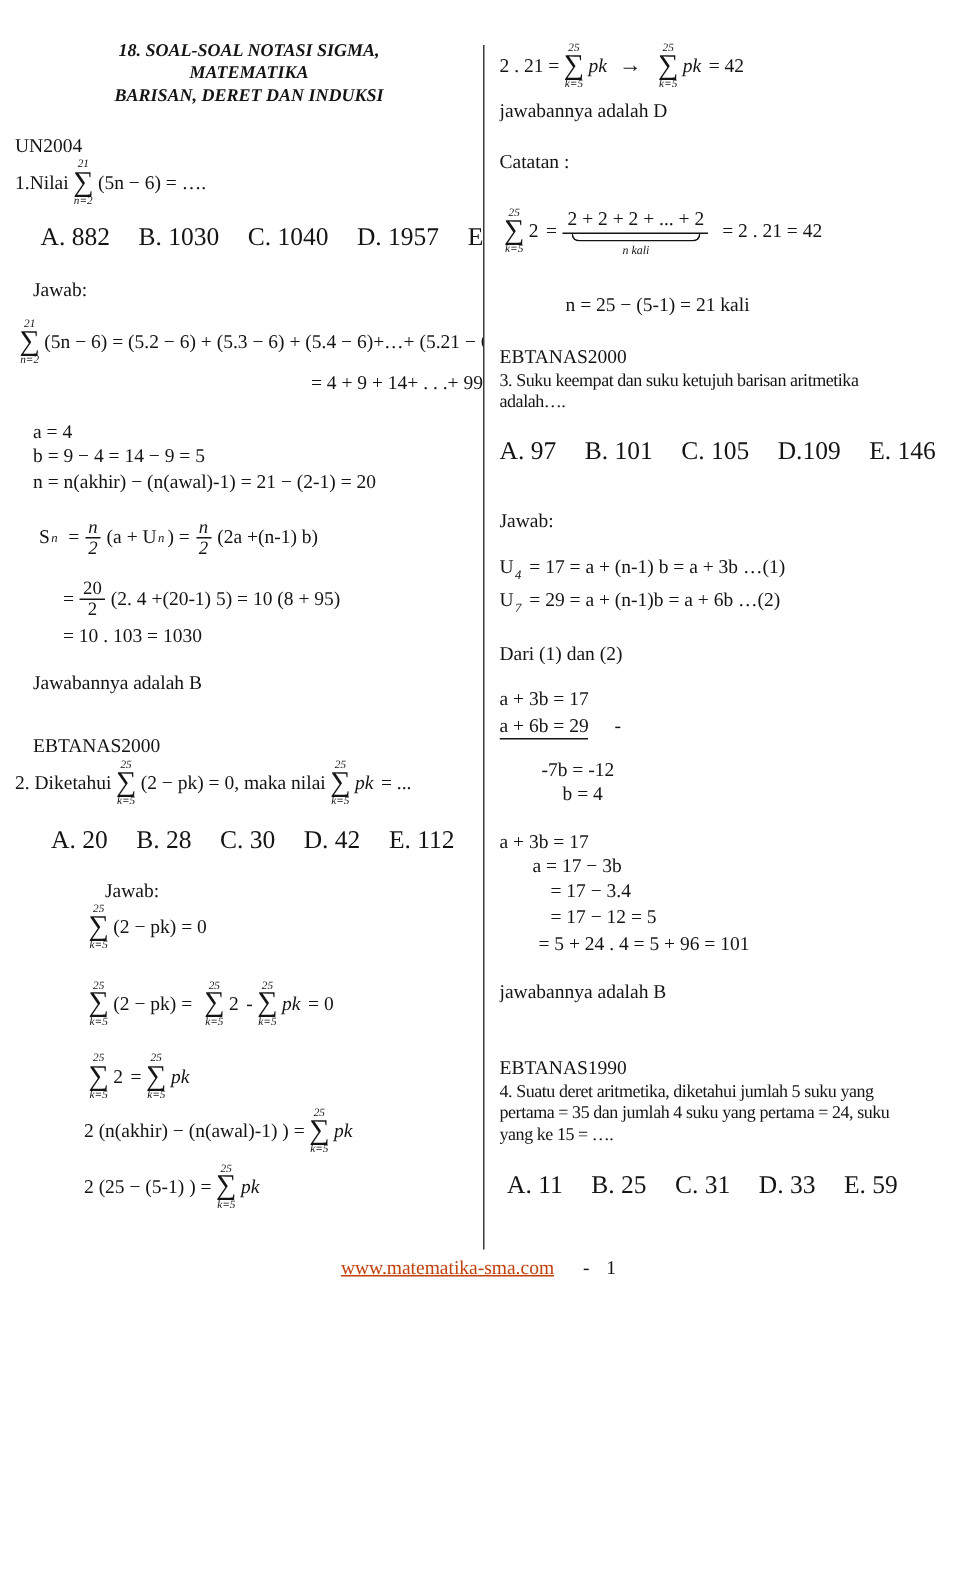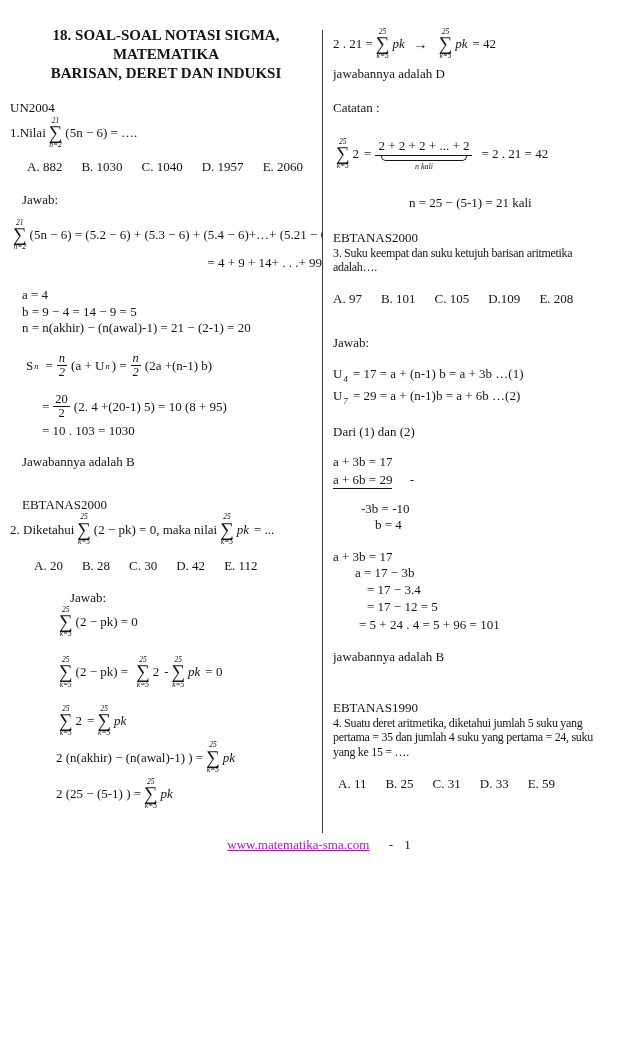--- a/index.html
+++ b/index.html
@@ -2,42 +2,42 @@
 <html><head>
 <meta charset="utf-8">
 <style>
   html,body{margin:0;padding:0;background:#ffffff;}
   .page{position:relative;width:638px;height:1051px;background:#fff;
         font-family:"Liberation Serif","DejaVu Serif",serif;color:#141414;overflow:hidden;}
   .divider{position:absolute;left:322px;top:30px;width:1px;height:803px;background:#3a3a3a;}
   .col{position:absolute;top:24px;}
   .col-left{left:10px;width:312px;overflow:hidden;}
   .col-right{left:333px;width:304px;overflow:hidden;}
-  .title{font-size:15px;font-weight:bold;text-align:center;line-height:1.27;margin:2px 0 0 0;}
+  .title{font-size:12px;font-weight:bold;text-align:center;line-height:1.27;margin:2px 0 0 0;font-style:italic;}
   .line{font-size:13px;line-height:1.2;white-space:nowrap;}
   .fit{font-size:12px;letter-spacing:-0.3px;}
   .mline{display:flex;align-items:center;font-size:13px;white-space:nowrap;}
   .sum{display:inline-flex;flex-direction:column;align-items:center;line-height:1;margin:0 3px;flex:0 0 auto;}
   .sum .lim{font-size:7.5px;line-height:1.1;font-style:italic;}
   .sum .sig{font-size:19px;line-height:0.85;font-style:normal;}
   .frac{display:inline-flex;flex-direction:column;align-items:center;margin:0 4px;line-height:1.05;font-size:12.5px;}
   .frac .num{border-bottom:1px solid #141414;padding:0 2px;}
   .frac-it .num,.frac-it .den{font-style:italic;}
   .it{font-style:italic;}
   .sub{font-size:8.5px;vertical-align:-4px;margin:0 2px 0 1px;}
   .sp{margin-left:5px;}
-  .opts{display:flex;gap:19px;font-size:13px;white-space:nowrap;}
+  .opts{display:flex;gap:19px;font-size:17px;white-space:nowrap;}
   .ubrace{display:inline-flex;flex-direction:column;align-items:center;margin:12px 4px;}
   .ub-text{font-size:13px;border-bottom:1px solid #141414;padding:0 3px 1px 3px;}
   .ub-curve{width:86%;height:4px;border:1px solid #141414;border-top:none;border-radius:0 0 8px 8px;}
   .ub-label{font-size:8px;font-style:italic;margin-top:1px;}
   .underl{border-bottom:1px solid #141414;padding-bottom:1px;}
   .arrow{font-weight:bold;font-size:15px;margin:0 8px;}
   .footer{position:absolute;top:837px;left:0;width:100%;text-align:center;font-size:13px;}
-  .flink{color:#a21caf;text-decoration:underline;cursor:pointer;}
+  .flink{color:#c2410c;text-decoration:underline;cursor:pointer;}
   .fsep{margin:0 8px 0 16px;}
 </style>
 </head>
 <body>
 
 <div class="page">
 
   <div class="divider"></div>
 
   <div class="col col-left">
@@ -248,32 +248,32 @@
       <span>2</span>
       <span class="sp">=</span>
       <span class="ubrace">
         <span class="ub-text">2 + 2 + 2 + ... + 2</span>
         <span class="ub-curve"></span>
         <span class="ub-label">n  kali</span>
       </span>
       <span class="sp">= 2 . 21 = 42</span>
     </div>
 
-    <div class="line" style="margin-top:12px;margin-left:76px;">n =  25 − (5-1) = 21 kali</div>
+    <div class="line" style="margin-top:12px;margin-left:44px;">n =  25 − (5-1) = 21 kali</div>
 
     <div class="line" style="margin-top:20px;">EBTANAS2000</div>
     <div class="line fit">3. Suku keempat dan suku ketujuh barisan aritmetika</div>
     <div class="line fit">adalah….</div>
 
     <div class="opts" style="margin-top:16px;">
       <span>A. 97</span>
       <span>B. 101</span>
       <span>C. 105</span>
       <span>D.109</span>
-      <span>E. 208</span>
+      <span>E. 146</span>
     </div>
 
     <div class="line" style="margin-top:28px;">Jawab:</div>
 
     <div class="line" style="margin-top:16px;">
       <span>U</span><span class="sub it">4</span>
       <span>= 17 = a + (n-1) b = a + 3b   …(1)</span>
     </div>
     <div class="line" style="margin-top:3px;">
       <span>U</span><span class="sub it">7</span>
@@ -281,21 +281,21 @@
     </div>
 
     <div class="line" style="margin-top:18px;">Dari (1) dan (2)</div>
 
     <div class="line" style="margin-top:15px;">a + 3b = 17</div>
     <div class="line" style="margin-top:2px;">
       <span class="underl">a + 6b = 29</span>
       <span style="margin-left:14px;">-</span>
     </div>
 
-    <div class="line" style="margin-top:13px;margin-left:28px;">-3b  = -10</div>
+    <div class="line" style="margin-top:13px;margin-left:28px;">-7b  = -12</div>
     <div class="line" style="margin-top:1px;margin-left:42px;">b = 4</div>
 
     <div class="line" style="margin-top:16px;">a + 3b = 17</div>
     <div class="line" style="margin-top:1px;margin-left:22px;">a = 17 − 3b</div>
     <div class="line" style="margin-top:1px;margin-left:34px;">= 17 − 3.4</div>
     <div class="line" style="margin-top:1px;margin-left:34px;">= 17 − 12 = 5</div>
 
     <div class="line" style="margin-top:3px;margin-left:26px;">=  5 + 24 . 4 = 5 + 96 = 101</div>
 
     <div class="line" style="margin-top:16px;">jawabannya adalah B</div>

